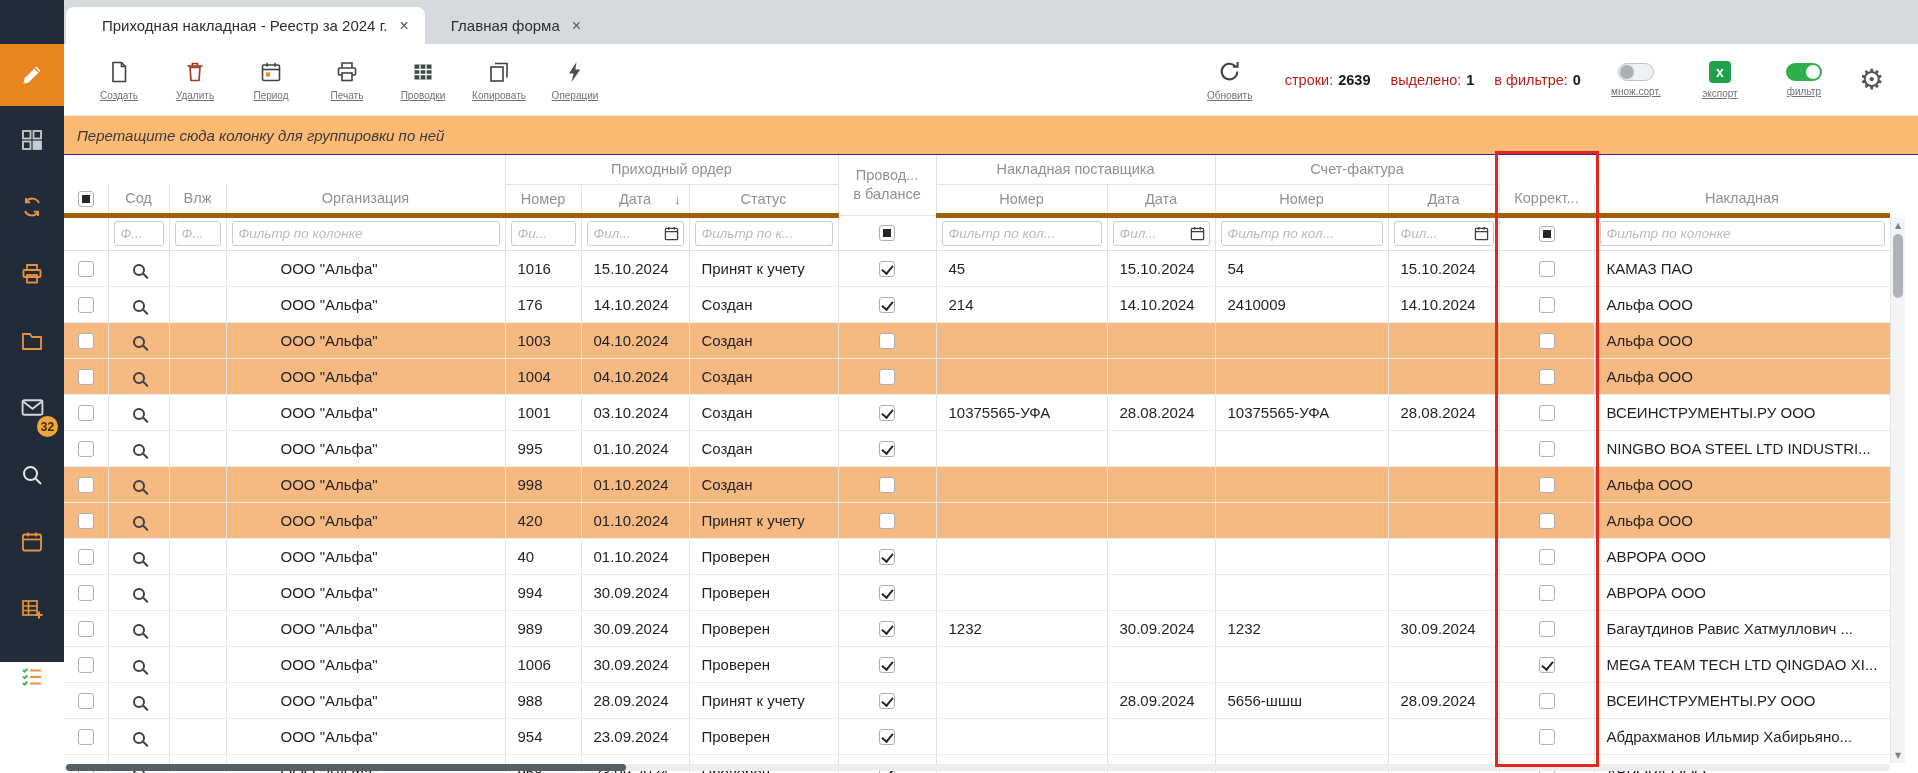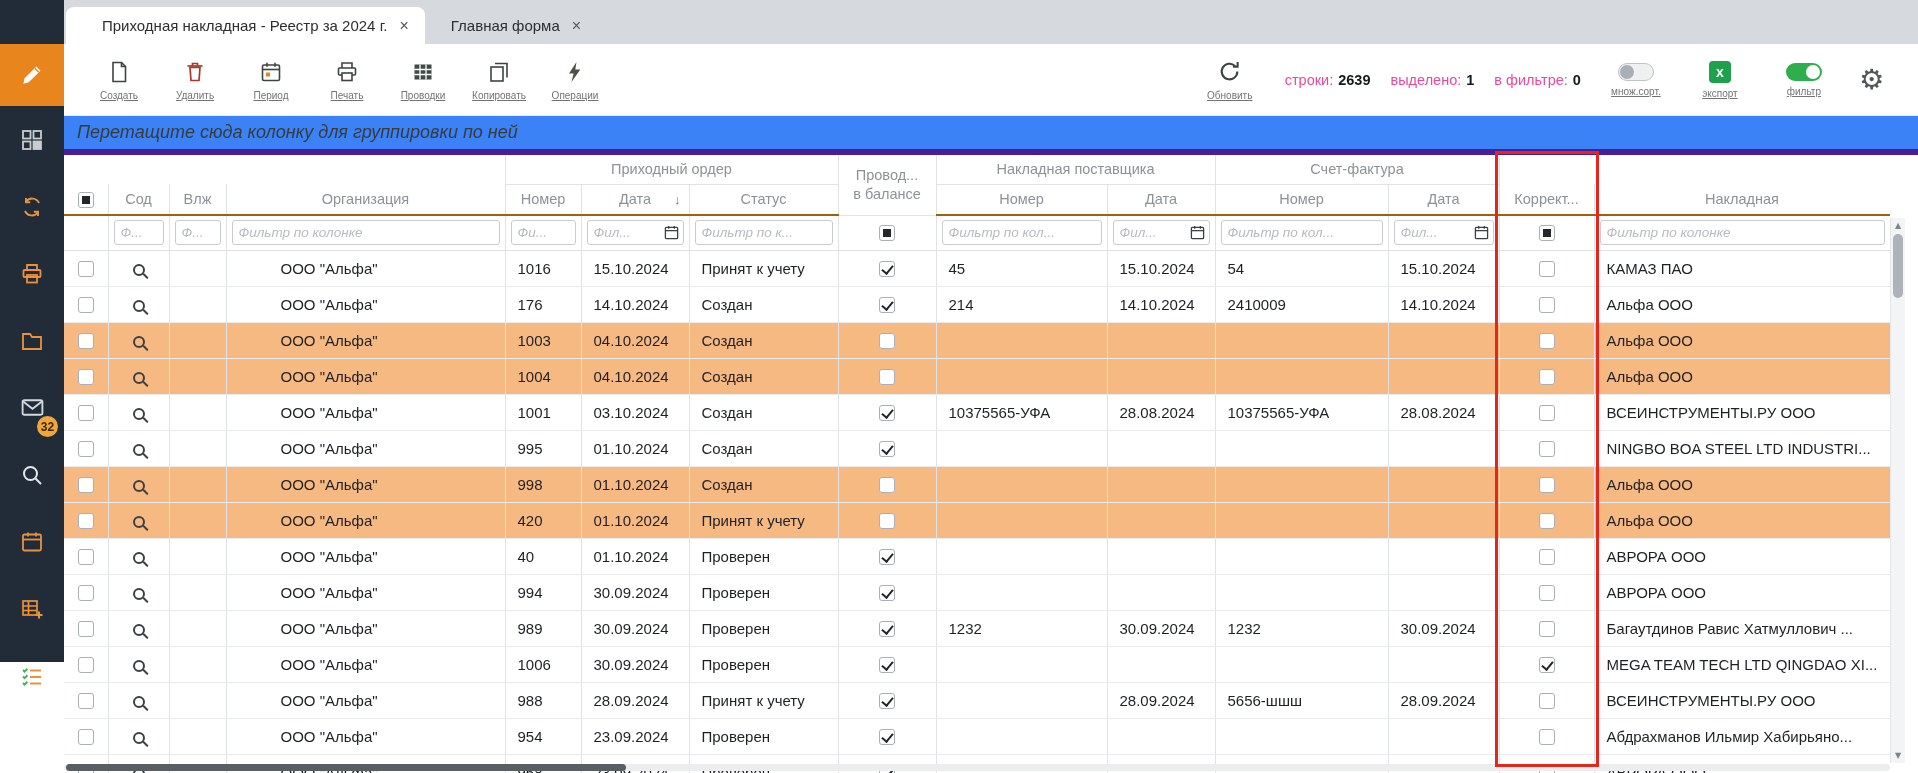--- a/index.html
+++ b/index.html
@@ -32,44 +32,44 @@
 
   
   .toolbar { height:72px; background:#fff; display:flex; align-items:center; padding:0 34px 0 26px; gap:18px;
              border-bottom:1px solid #ededef; flex:none; }
   .tbtn { display:flex; flex-direction:column; align-items:center; justify-content:center; gap:5px; min-width:58px; cursor:pointer; }
   .tlabel { font-size:10px; color:#737373; white-space:nowrap;text-decoration:underline; }
   .ticon { height:26px; display:flex; align-items:center; justify-content:center; }
   .right-cluster { margin-left:auto; display:flex; align-items:center; gap:26px; }
   .stats { display:flex; align-items:center; gap:20px; font-size:14.5px; }
   .s-pair { display:flex; gap:5px; align-items:center; }
-  .s-label { color:#ec4899; }
+  .s-label { color:#b91c1c; }
   .s-val { font-weight:bold; color:#14191e; }
   .switch { width:36px; height:18px; border-radius:10px; position:relative; display:inline-block; }
   .switch.off { background:#eef0f2; border:1px solid #bfc4c9; }
   .switch.off .knob { position:absolute; left:1px; top:1px; width:14px; height:14px; border-radius:50%; background:#aab0b6; }
   .switch.on { background:#2fae4e; }
   .switch.on .knob { position:absolute; right:2px; top:2px; width:14px; height:14px; border-radius:50%; background:#fff; }
   .xlbox { width:22px; height:22px; border-radius:4px; background:#1fa04a; color:#fff; font-weight:bold; font-size:14px;
            display:flex; align-items:center; justify-content:center; }
   .gear { font-family:"DejaVu Sans", sans-serif; font-size:28px; color:#50565c; cursor:pointer; line-height:1; }
 
   
-  .grouphint { height:39px; display:flex; align-items:center; padding-left:13px; font-style:italic; font-size:18px;
-               color:#3a3a3a; background:#3b82f6; border-bottom:6px solid #4c1d95; flex:none; }
+  .grouphint { height:39px; display:flex; align-items:center; padding-left:13px; font-style:italic; font-size:15px;
+               color:#3a3a3a; background:#fdba74; border-bottom:1px solid #4c1d95; flex:none; }
 
   
   .table-area { flex:1 1 auto; overflow:hidden; position:relative; width:1826px; }
   table { border-collapse:collapse; table-layout:fixed; width:1826px; font-size:15px; }
   th, td { padding:0; overflow:hidden; white-space:nowrap; vertical-align:middle; }
   thead th { font-weight:normal; color:#8d9298; font-size:14.5px; }
   tr.group-row th { height:29px; }
   tr.group-row th.g { border:1px solid #e0e3e6; border-top:none; }
   tr.group-row th.nb { border:none; }
-  tr.col-row th { height:31px; border-right:1px solid #e0e3e6; border-bottom:2px solid #a16207; position:relative; }
+  tr.col-row th { height:31px; border-right:1px solid #e0e3e6; border-bottom:5px solid #a16207; position:relative; }
   th.balance-th { border:1px solid #e0e3e6; border-top:none; line-height:1.3; }
   tr.filter-row th { height:35px; border-right:1px solid #e0e3e6; border-bottom:1px solid #dfe2e5; }
   tbody td { height:36px; border-right:1px solid #e0e3e6; border-bottom:1px solid #e8eaec; color:#1d2126; }
   tbody tr.hl { background:#f6b982; }
   td.t { padding-left:12px; text-align:left; }
   td.orgind { padding-left:54px; }
   td.c, .cc { text-align:center; }
   .sort { position:absolute; right:8px; top:50%; transform:translateY(-50%); color:#707579; font-size:13px; }
 
   

